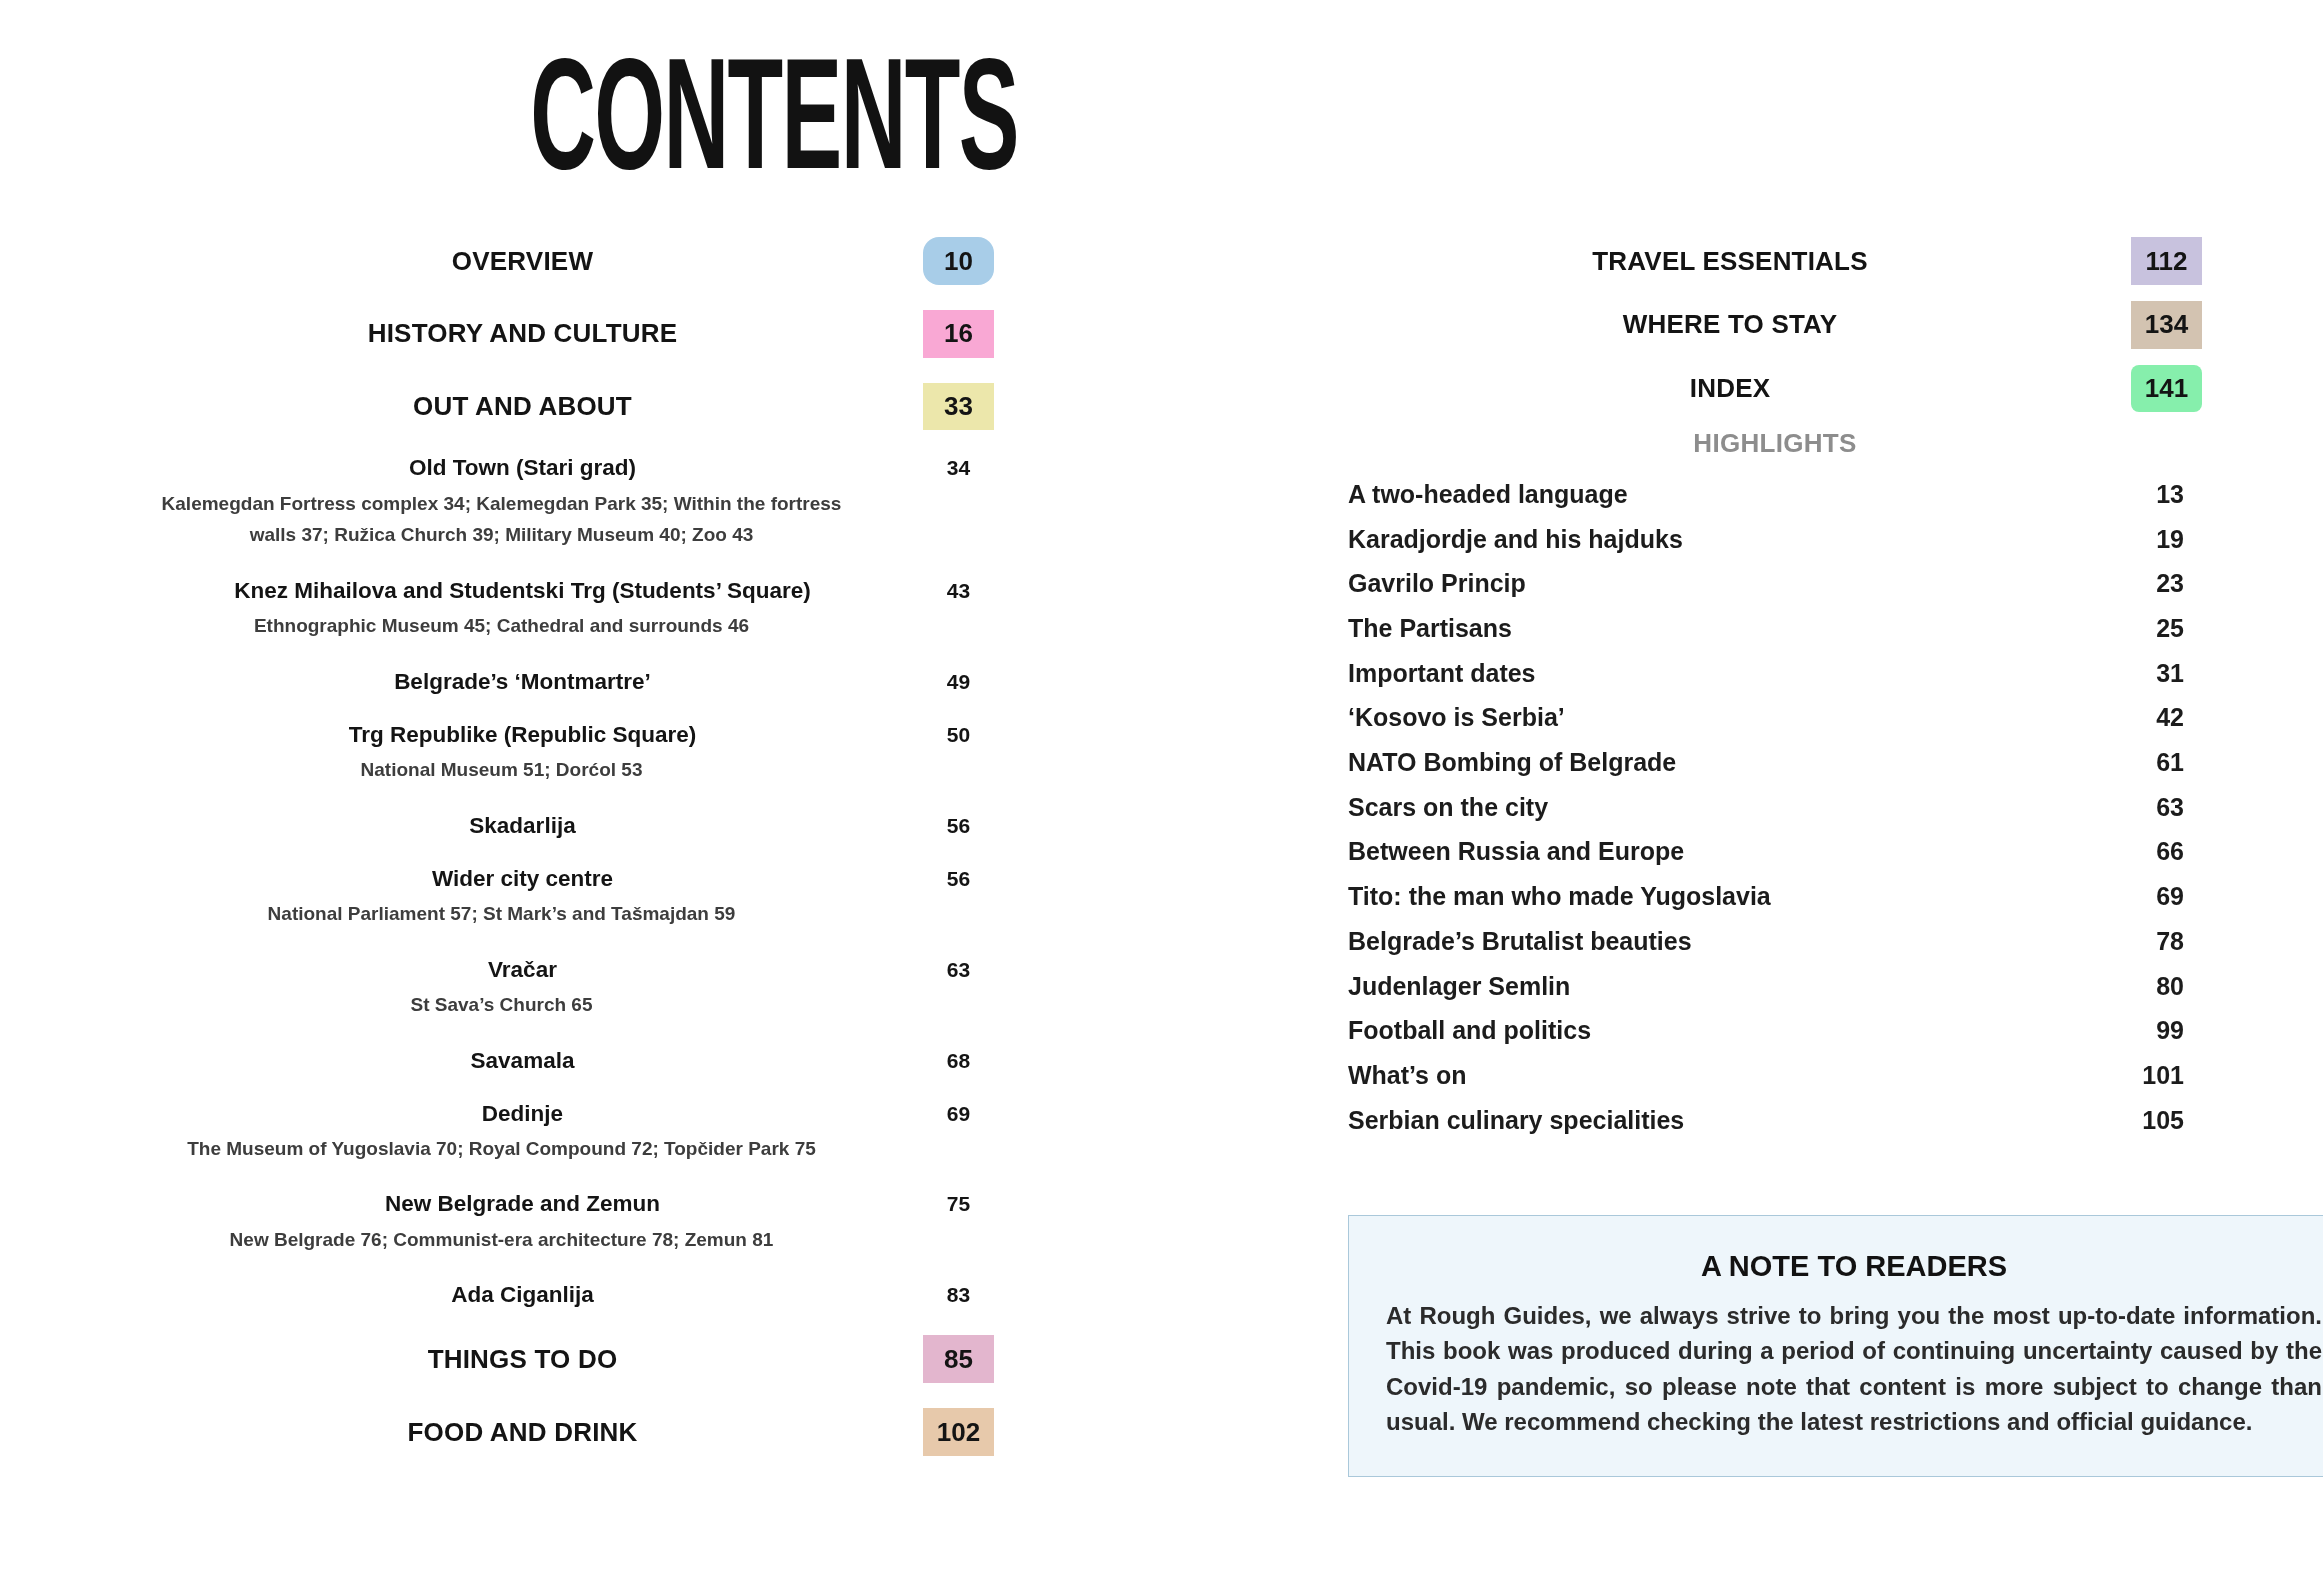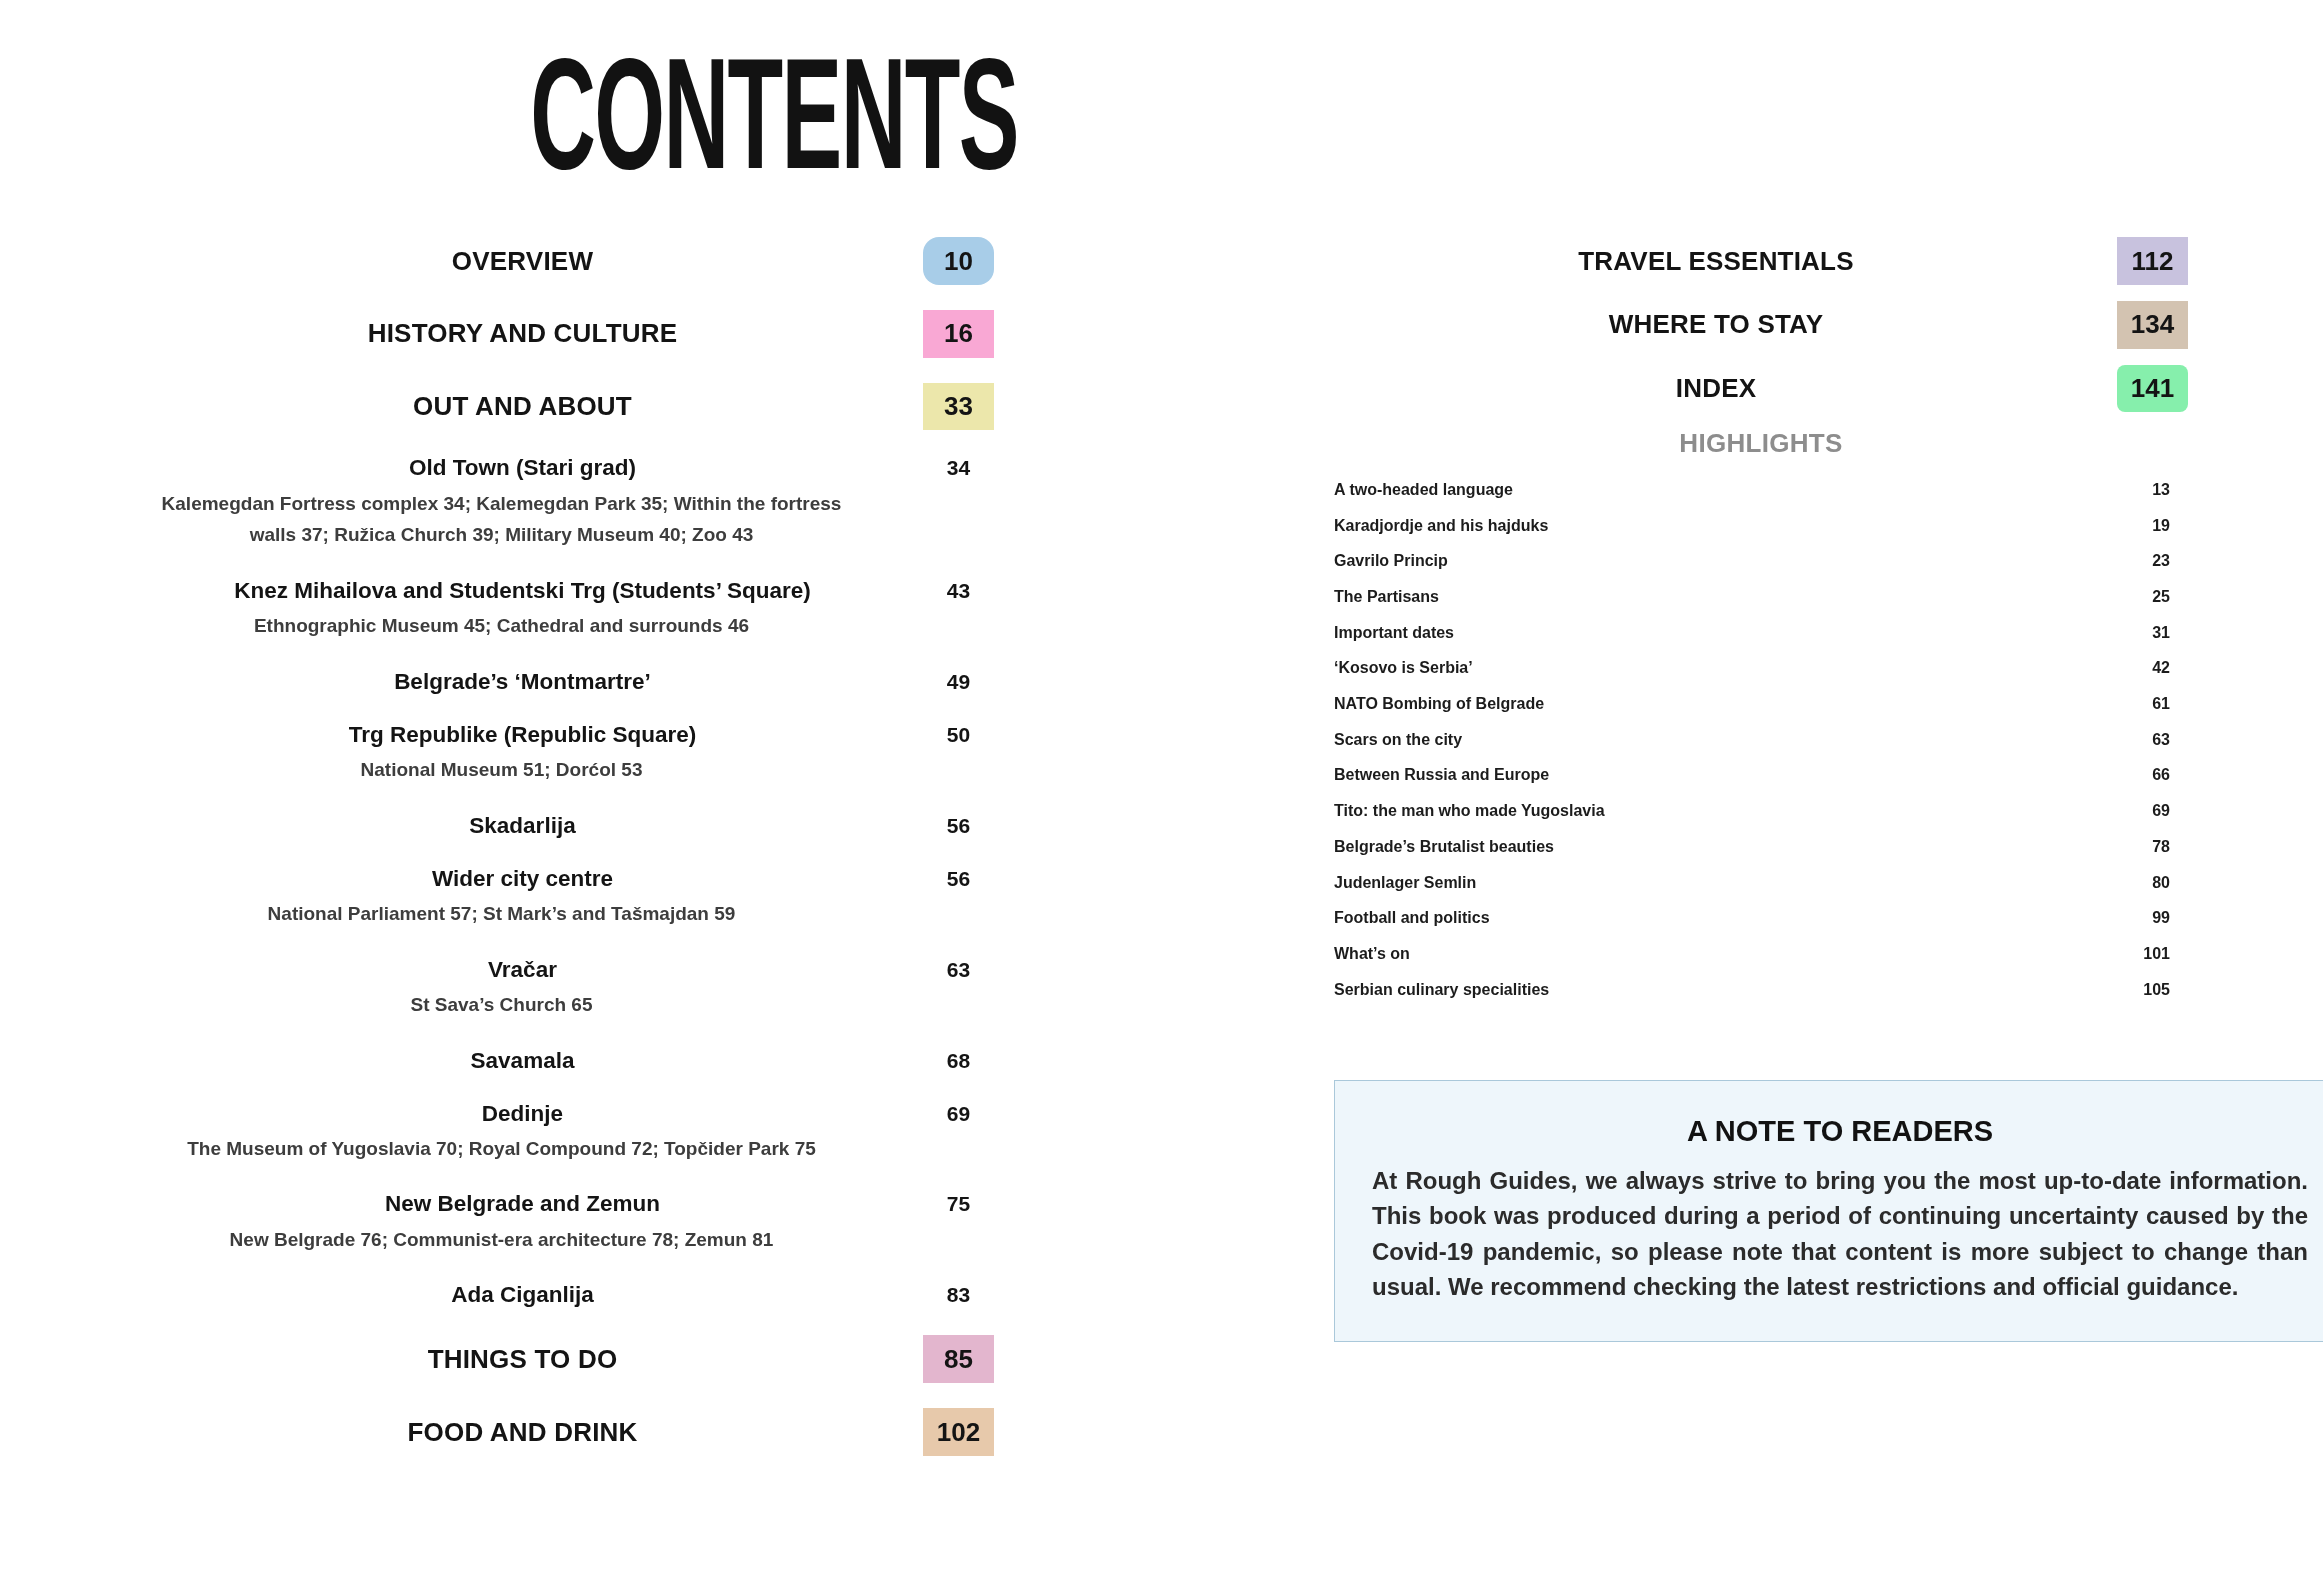--- a/index.html
+++ b/index.html
@@ -24,21 +24,21 @@
   .title {
     font-size: 157px;
     font-weight: bold;
     line-height: 0.95;
     letter-spacing: -2.8px;
     color: #121212;
     transform: scaleX(0.58);
     transform-origin: left top;
     white-space: nowrap;
   }
-  .columns { display: flex; margin-top: 49px; }
+  .columns { display: flex; margin-top: 49px; gap: 14px; }
   .col-left { width: 853px; flex: 0 0 auto; }
   .col-right { width: 854px; flex: 0 0 auto; margin-left: 340px; }
 
   .row-line { display: flex; align-items: center; }
   .label { flex: 1 1 auto; padding-right: 19px; }
   .page {
     flex: 0 0 auto;
     min-width: 71px;
     text-align: center;
     font-weight: bold;
@@ -66,21 +66,21 @@
     font-size: 26px;
     font-weight: bold;
     color: #8d8d8d;
     letter-spacing: 0.3px;
     margin: 15px 0 22.5px 0;
   }
   .hl-row {
     display: flex;
     justify-content: space-between;
     align-items: baseline;
-    font-size: 16px;
+    font-size: 25px;
     line-height: 1;
     color: #1c1c1c;
     padding-right: 18px;
     margin-bottom: 19.7px;
   }
   .hl-label { padding-right: 15px; }
   .hl-page { flex: 0 0 auto; }
 
   .note-box {
     margin-top: 82px;

